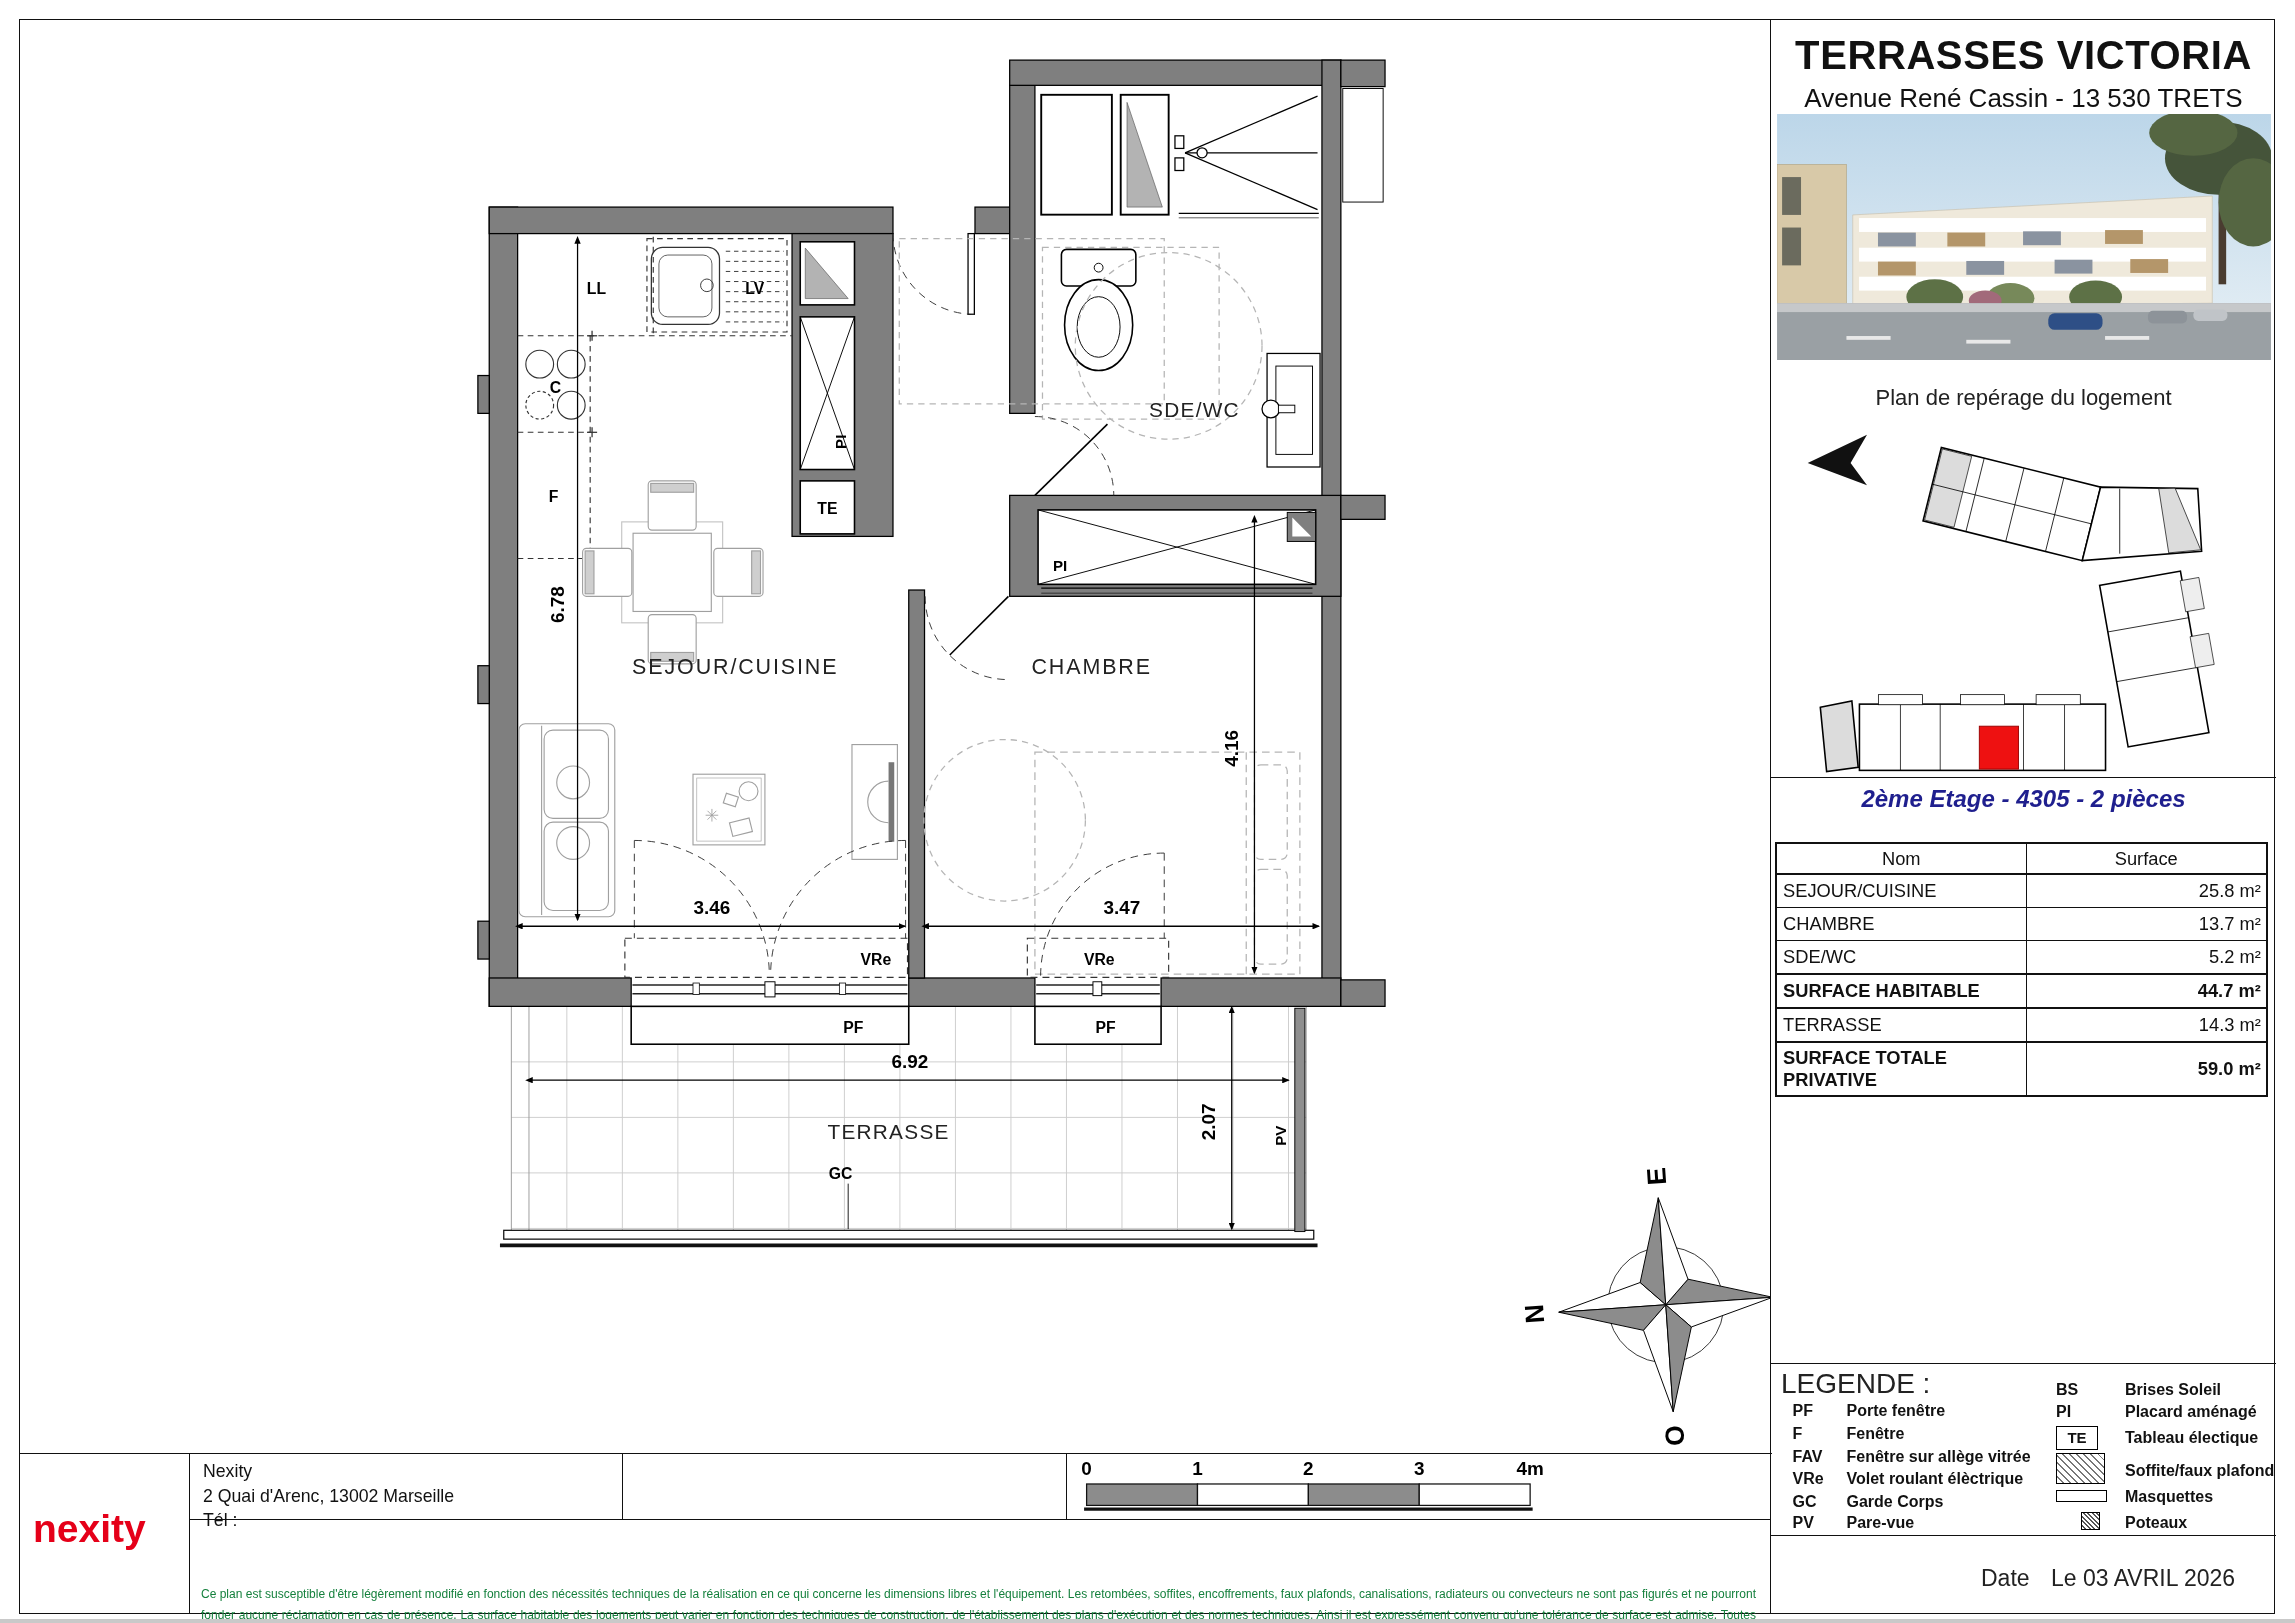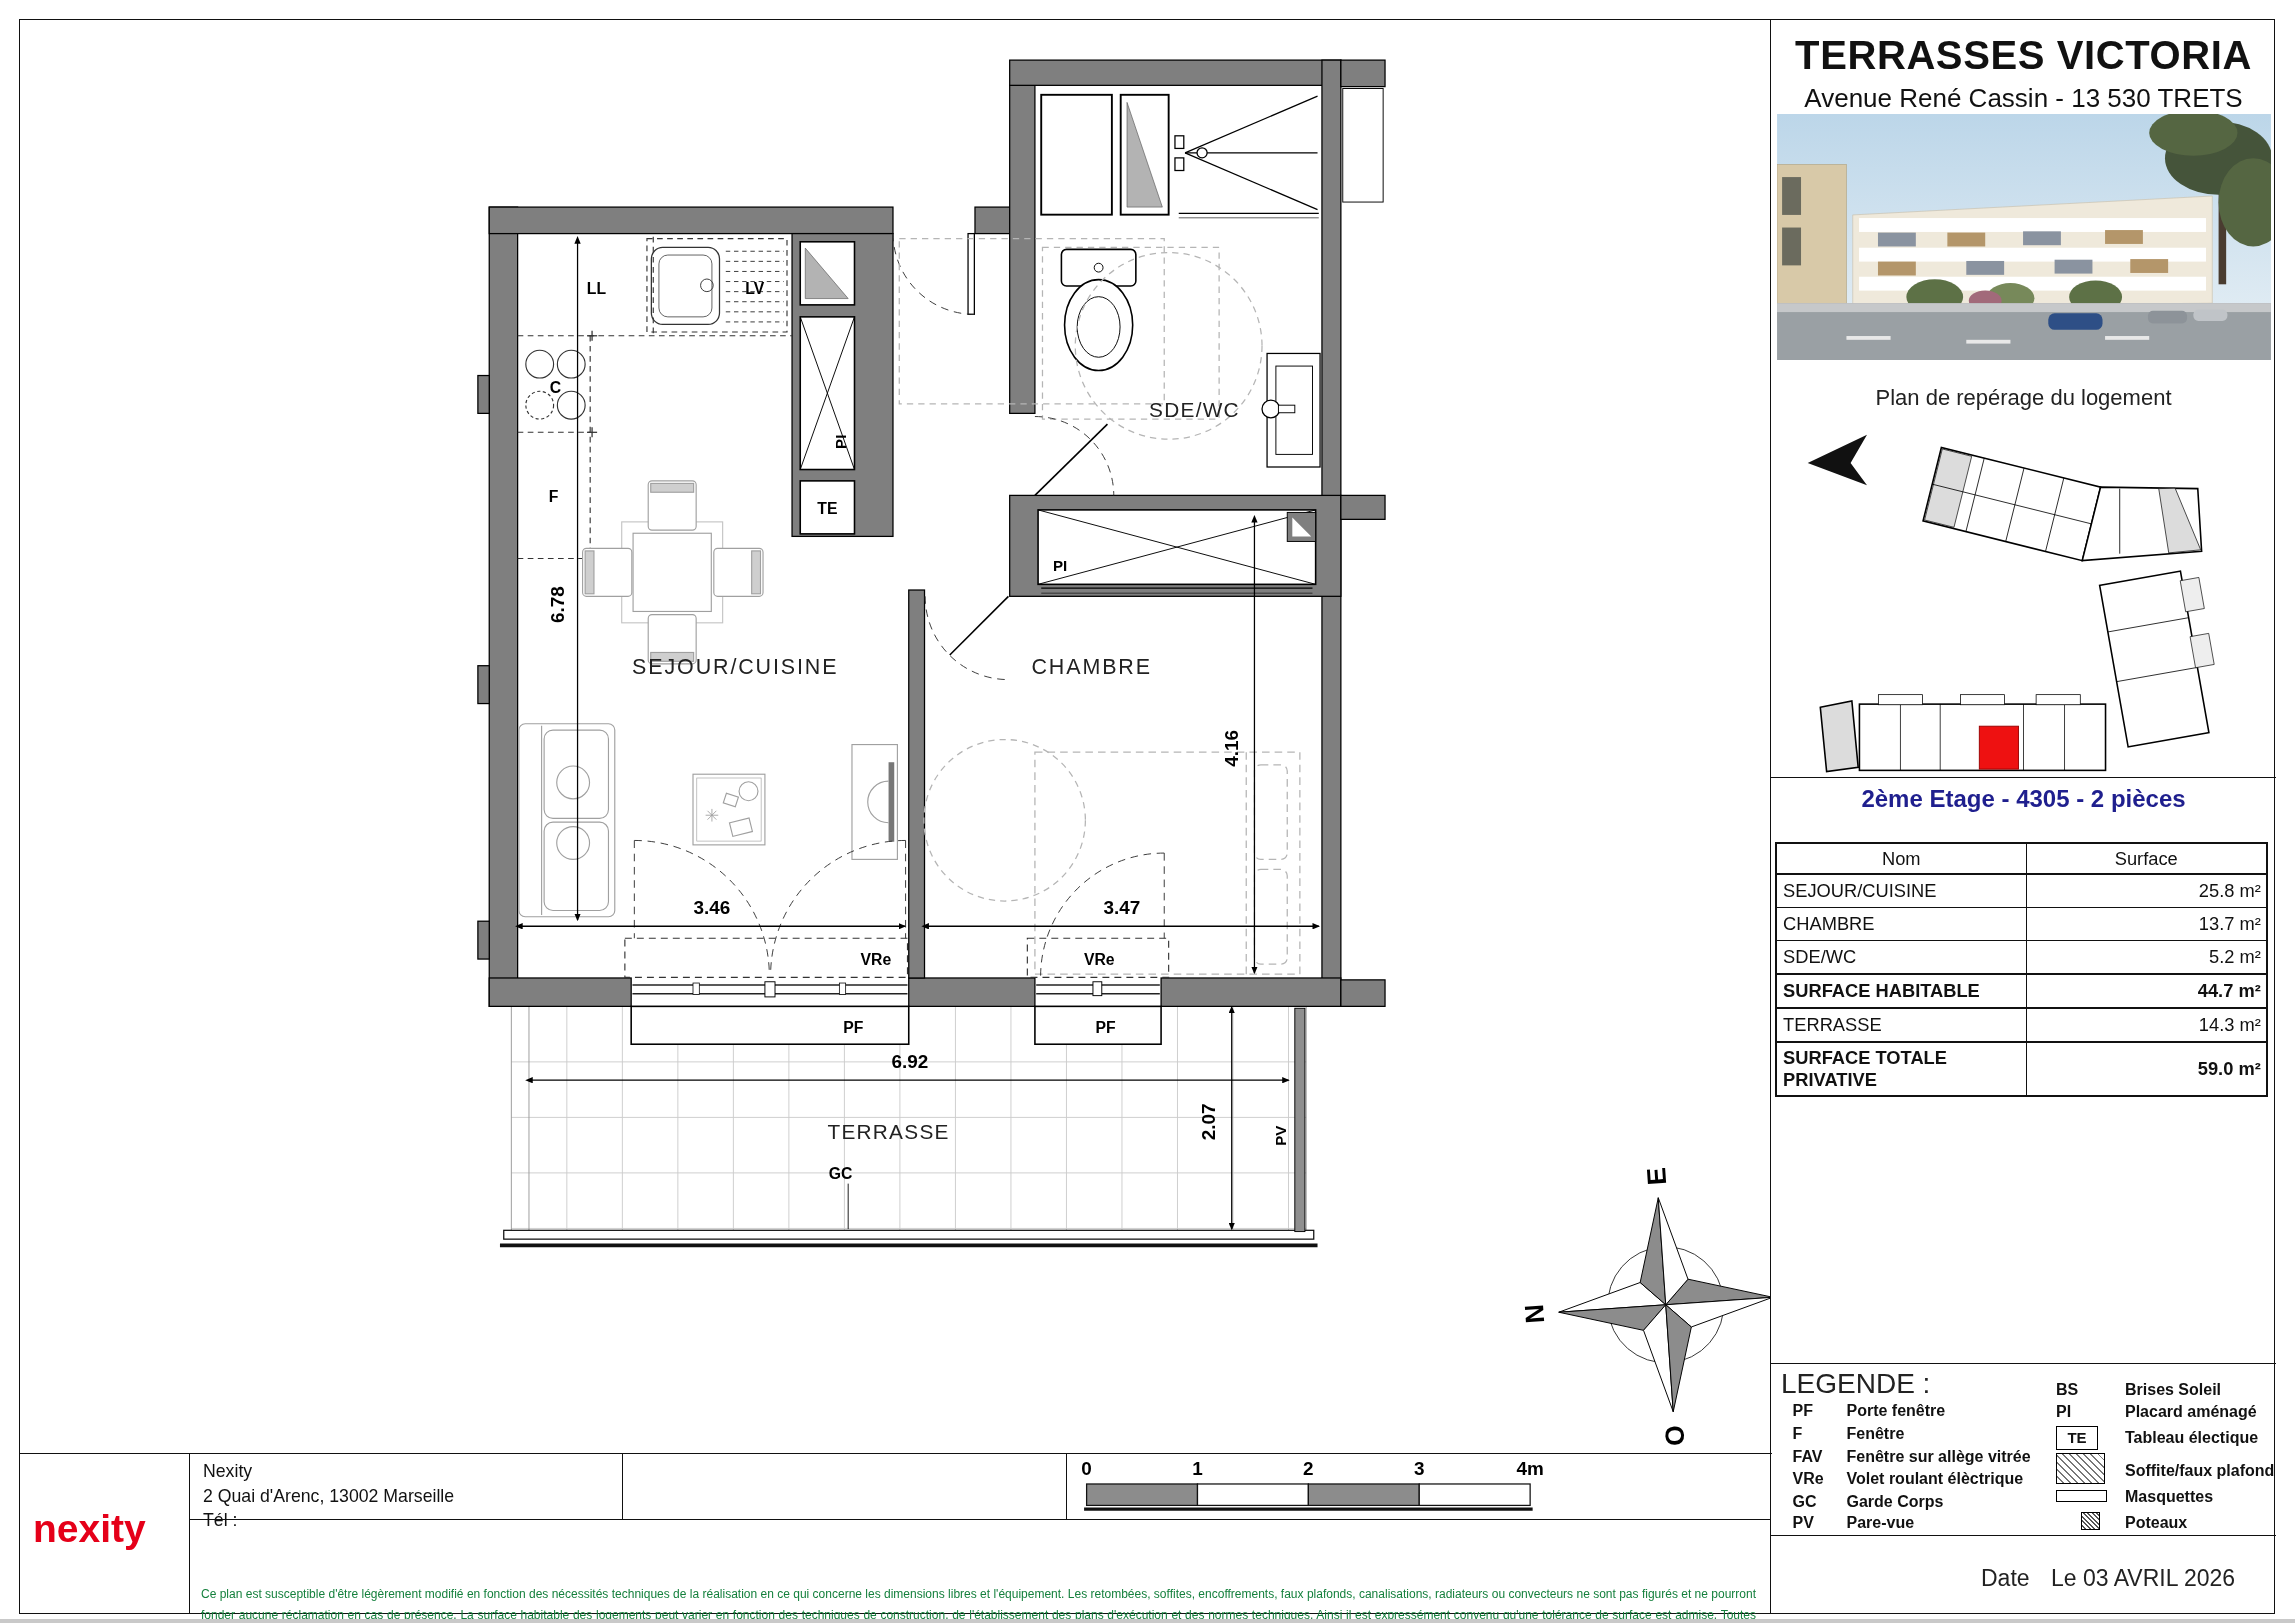--- a/index.html
+++ b/index.html
@@ -6,21 +6,21 @@
   body{width:2295px;height:1624px;position:relative;overflow:hidden;
        font-family:"Liberation Sans", sans-serif;color:#111;}
   .abs{position:absolute;}
   #sheet{left:19px;top:19px;width:2254px;height:1593px;border:1.9px solid #111;background:#fff;}
   
   #panel{left:1770px;top:19px;width:505px;height:1594px;border-left:1.9px solid #111;}
   .panel-line{position:absolute;left:0;width:100%;border-top:1.9px solid #111;}
   #proj-title{top:14px;width:100%;text-align:center;font-size:40px;font-weight:bold;letter-spacing:0.6px;}
   #proj-addr{top:64px;width:100%;text-align:center;font-size:26px;}
   #reperage-title{top:366px;width:100%;text-align:center;font-size:22px;color:#222;}
-  #unit-heading{top:766px;width:100%;text-align:center;font-size:24px;font-weight:bold;color:#1f1f8e;}
+  #unit-heading{top:766px;width:100%;text-align:center;font-size:24px;font-weight:bold;color:#1f1f8e;font-style:italic;}
   
   #surface-table{left:3.8px;top:823px;width:493px;border-collapse:collapse;table-layout:fixed;}
   #surface-table th,#surface-table td{border:1.3px solid #111;font-size:18.3px;padding:0 6.3px;height:32px;}
   #surface-table th{border-bottom:2.5px solid #111;font-weight:normal;text-align:center;height:29px;}
   #surface-table td.val{text-align:right;padding-right:5px;}
   #surface-table tr.thick td{border-top:2.5px solid #111;}
   #surface-table tr.bold td{font-weight:bold;margin-top:24px;}
   #surface-table{border:2.5px solid #111;}
   #surface-table tr.tall td{height:52px;}
   

